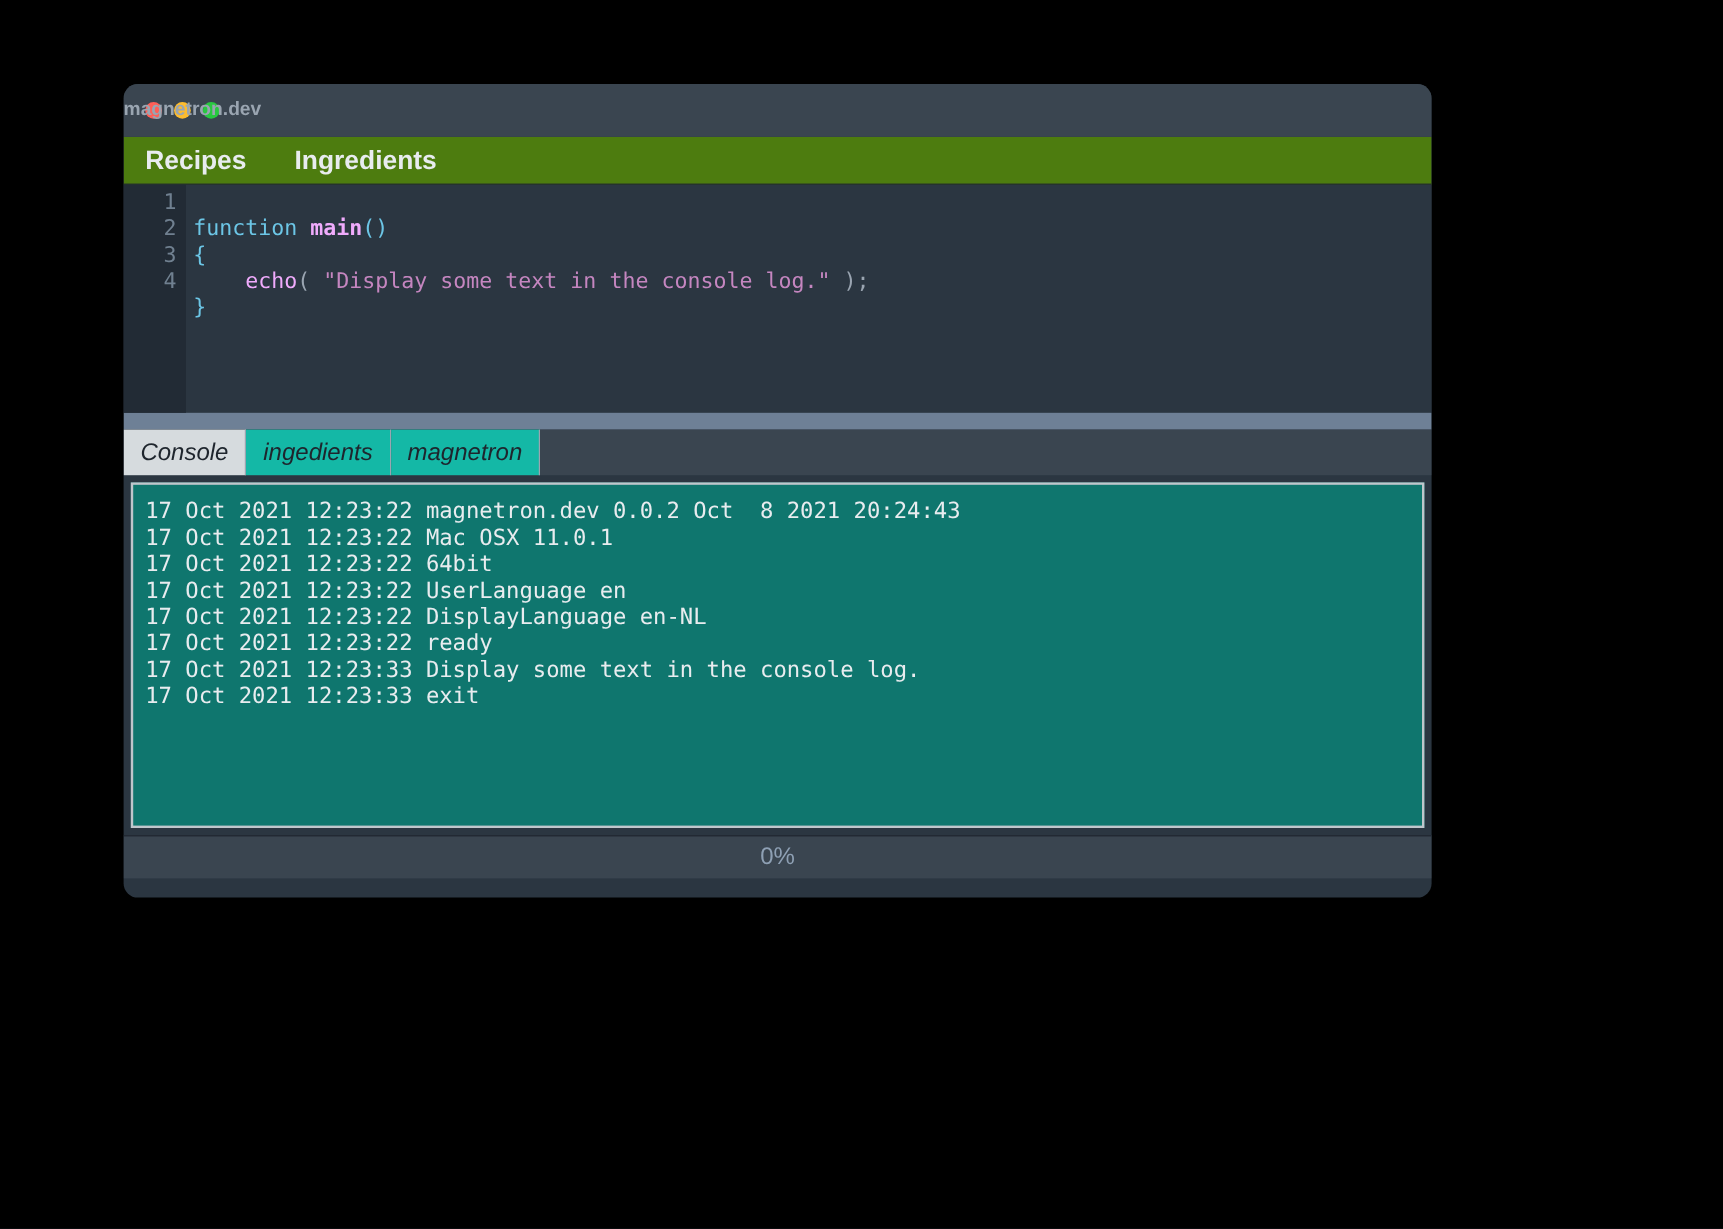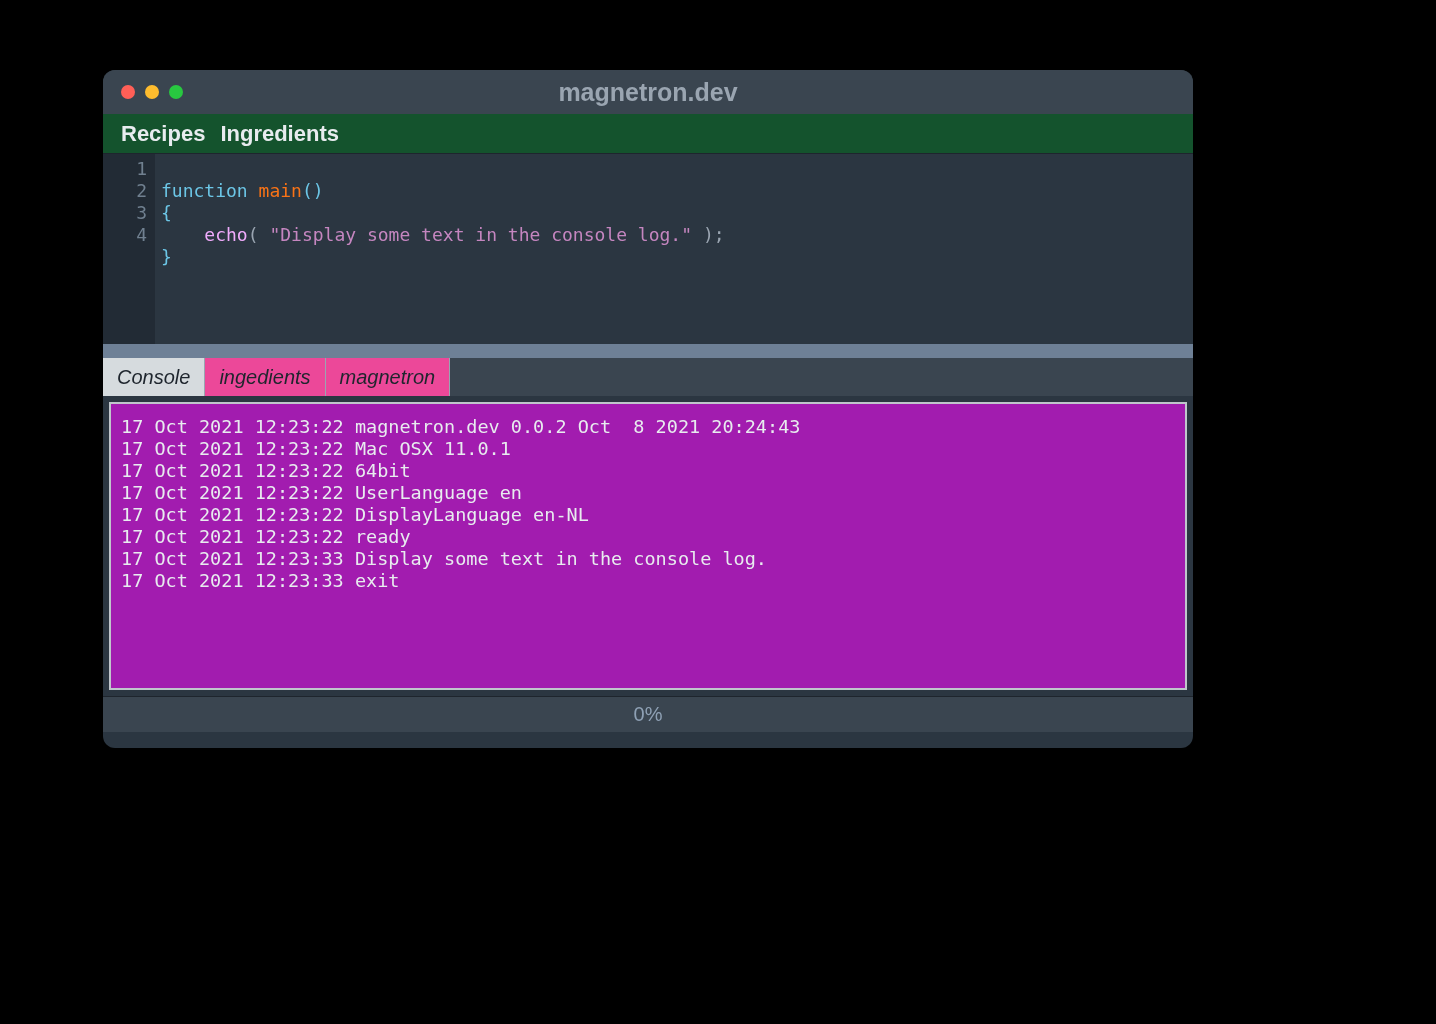--- a/index.html
+++ b/index.html
@@ -37,32 +37,31 @@
   }
   .tl {
     width: 14px; height: 14px; border-radius: 50%;
   }
   .tl.close { background: #ff5f57; }
   .tl.min   { background: #febc2e; }
   .tl.max   { background: #28c840; }
   .title {
     position: absolute;
     left: 0; right: 0;
-    text-align: center;
     color: #9aa5b1;
-    font-size: 25px;
+    font-size: 16px;
     font-weight: 600;
     pointer-events: none;
   }
   .menubar {
     height: 40px;
-    background: #14532d;
+    background: #4d7c0f;
     display: flex;
     align-items: center;
-    gap: 15px;
+    gap: 40px;
     padding-left: 18px;
     border-bottom: 1px solid #1e252d;
   }
   .menubar-item {
     color: #e8ecef;
     font-size: 22px;
     font-weight: 600;
     cursor: pointer;
   }
   .editor {
@@ -80,21 +79,21 @@
     text-align: right;
     padding: 4px 8px 0 0;
   }
   .gutter div { height: 22px; }
   .code {
     padding: 4px 0 0 6px;
     white-space: pre;
     color: #e0e6ec;
   }
   .kw   { color: #6cc6e6; text-align: right; }
-  .fn   { color: #f97316; font-weight: 400; margin-top: 19px; }
+  .fn   { color: #f0abfc; font-weight: 700; margin-top: 19px; }
   .paren{ color: #6cc6e6; }
   .brace{ color: #6cc6e6; }
   .call { color: #f0abfc; }
   .str  { color: #c586c0; }
   .punc { color: #9aa5b1; }
 
   .divider {
     height: 14px;
     background: #6e8096;
   }
@@ -102,30 +101,30 @@
     height: 38px;
     background: #3a4550;
     display: flex;
     align-items: stretch;
     font-style: italic;
   }
   .tab {
     padding: 6px 14px;
     font-size: 20px;
     color: #1e252d;
-    background: #ec4899;
+    background: #14b8a6;
     border-right: 1px solid #9aa5b1;
     cursor: pointer;
     display: flex; align-items: center;
   }
   .tab.active { background: #d6dbde; }
   .console-wrap {
     margin: 6px 6px 0 6px;
     border: 2px solid #c0c6cc;
-    background: #a21caf;
+    background: #0f766e;
     height: 288px;
     overflow: hidden;
   }
   .console {
     padding: 12px 10px;
     font-family: "Menlo","Consolas",monospace;
     font-size: 18.5px;
     line-height: 22px;
     color: #e8ecef;
     white-space: pre;

